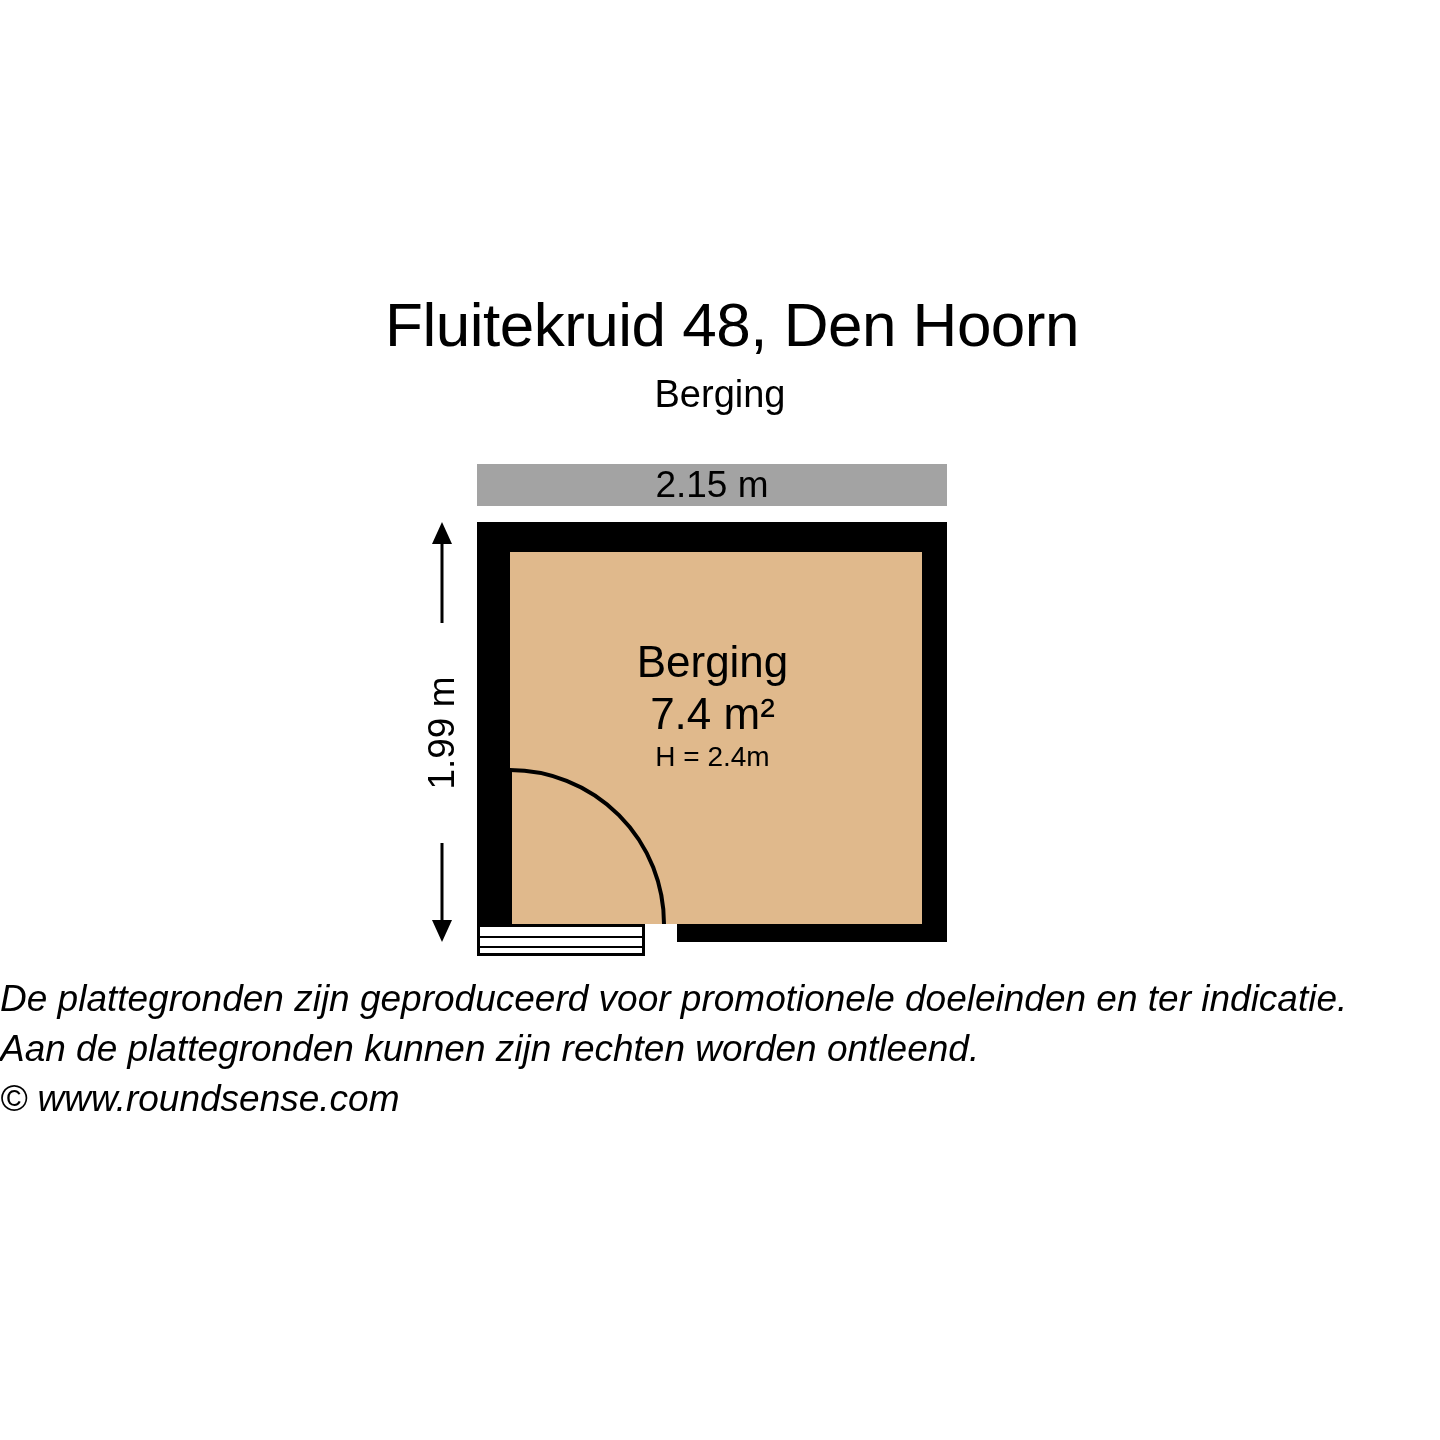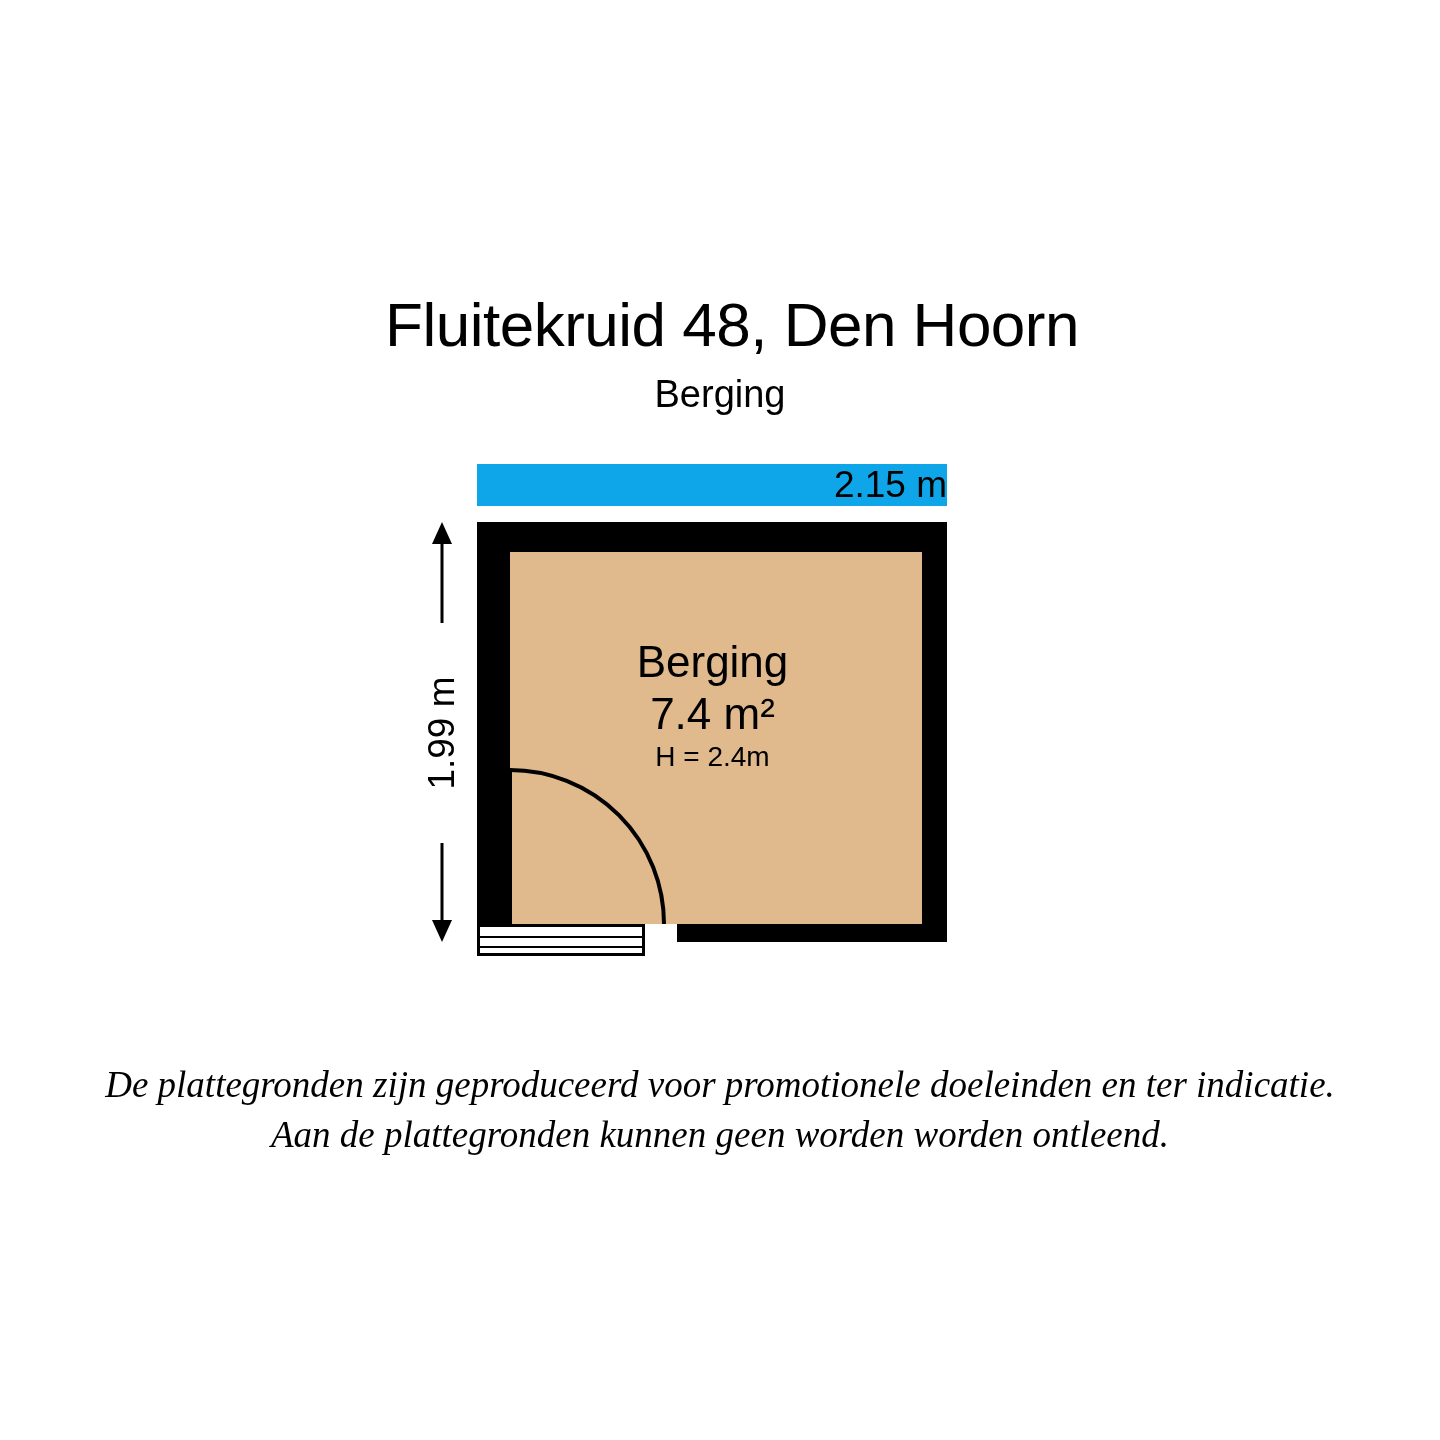--- a/index.html
+++ b/index.html
@@ -136,23 +136,23 @@
     left: 57px;
     top: 22px;
     width: 470px;
     height: 40px;
   }
   .dim-top-label {
     position: absolute;
     left: 0;
     top: -8px;
     width: 100%;
-    text-align: right;
+    text-align: center;
     font-size: 37px;
-    background: #0ea5e9;
+    background: #a3a3a3;
   }
 
   .dim-left {
     position: absolute;
     left: 0px;
     top: 72px;
     width: 44px;
     height: 420px;
   }
   .dim-left-label {
@@ -163,27 +163,26 @@
     text-align: center;
     font-size: 37px;
     transform: rotate(-90deg);
     background: #ffffff;
   }
 
   
   .disclaimer {
     position: absolute;
     left: 0;
-    top: 1060px;
-    width: 100%;
-    text-align: center;
+    top: 974px;
+    width: 100%;
+    text-align: left;
     font-style: italic;
     font-size: 37px;
     line-height: 1.35;
-    font-family: Liberation Serif, serif;
   }
   .disclaimer div { white-space: nowrap; }
 </style>
 </head>
 <body>
 
 <div class="page">
 
   <div class="title">Fluitekruid 48, Den Hoorn</div>
   <div class="subtitle">Berging</div>
@@ -223,16 +222,17 @@
     <div class="room-label">
       <div class="room-name">Berging</div>
       <div class="room-area">7.4  m²</div>
       <div class="room-height">H = 2.4m</div>
     </div>
 
   </div>
 
   <div class="disclaimer">
     <div>De plattegronden zijn geproduceerd voor promotionele doeleinden en ter indicatie.</div>
-    <div>Aan de plattegronden kunnen geen worden worden ontleend.</div>
+    <div>Aan de plattegronden kunnen zijn rechten worden ontleend.</div>
+    <div>© www.roundsense.com</div>
   </div>
 
 </div>
 
 </body></html>

